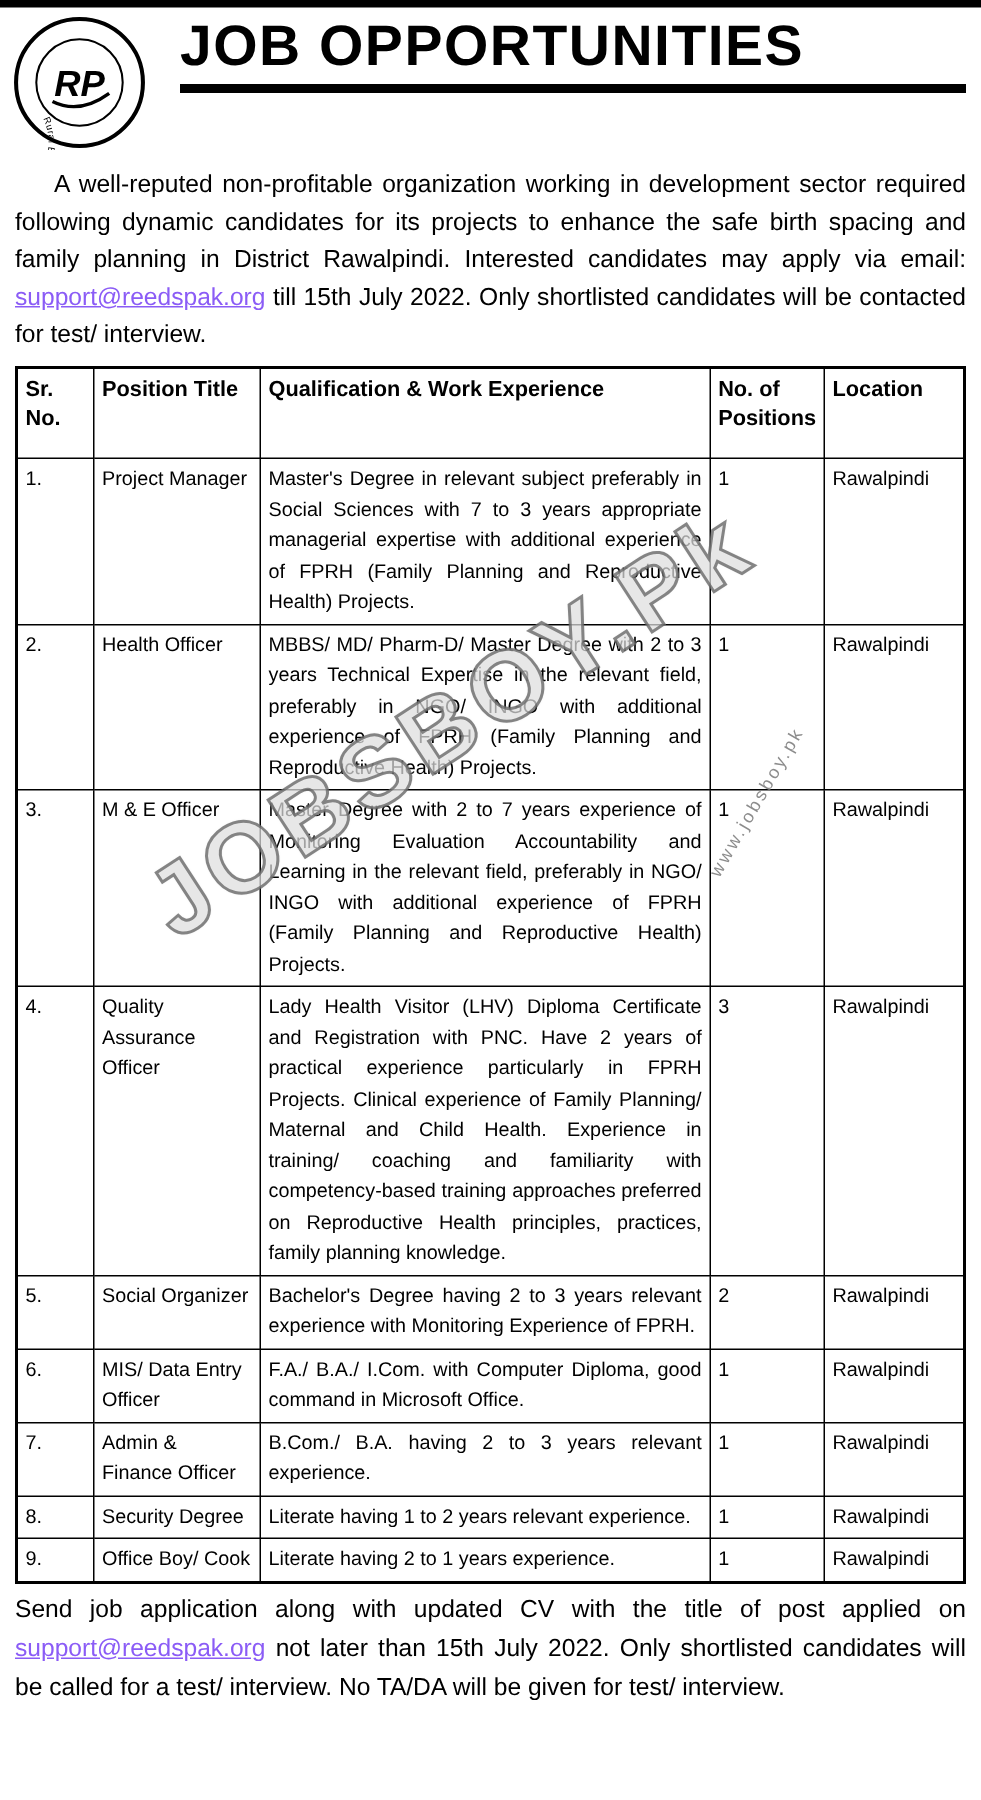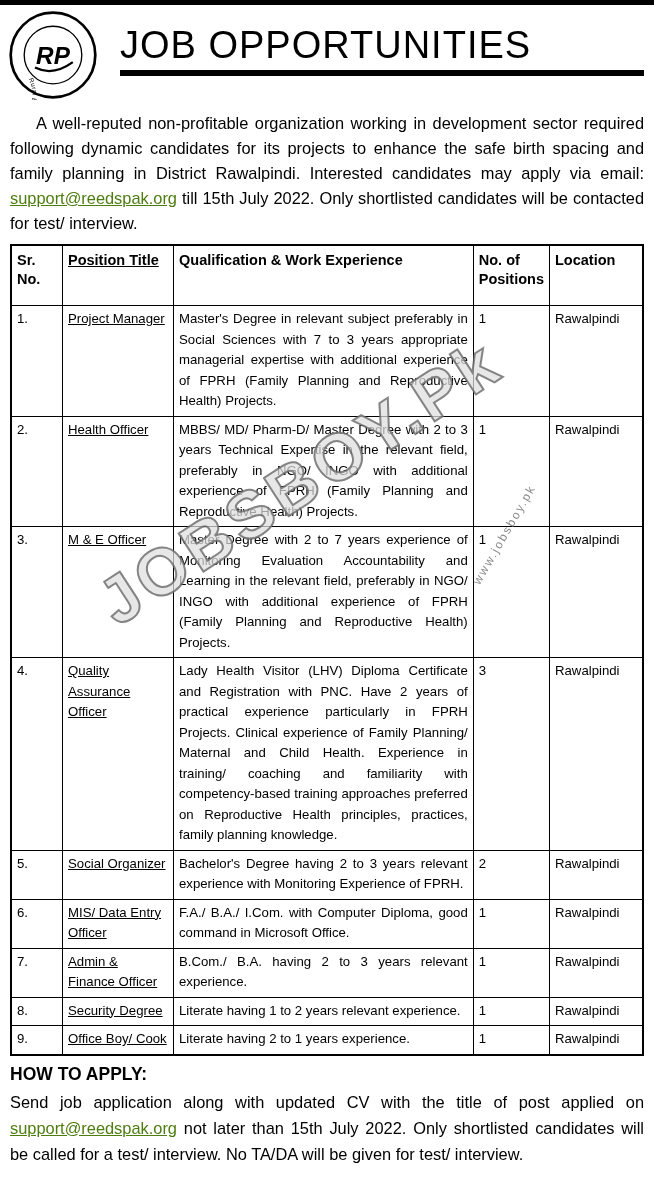--- a/index.html
+++ b/index.html
@@ -13,37 +13,37 @@
     font-family:"Liberation Sans", sans-serif;
     border-top:5px solid #000;
     padding:0 10px 6px 10px;
     overflow:hidden;
   }
   
   .header{position:relative;height:94px;}
   .logo{position:absolute;left:-2px;top:5px;width:90px;height:90px;}
   .title{
     margin-left:110px;
-    padding-top:20px;
+    padding-top:6px;
     font-size:38px;
-    font-weight:normal;
+    font-weight:bold;
     letter-spacing:1px;
     line-height:1.1;
     white-space:nowrap;
   }
   .title-rule{margin-left:110px;height:6px;background:#000;margin-top:3px;}
   
   .intro{
     margin:12px 0 8px 0;
     font-size:16.4px;
     line-height:25px;
     text-align:justify;
     text-indent:26px;
   }
-  .email-link{text-decoration:underline;color:#4d7c0f;}
+  .email-link{text-decoration:underline;color:#8b5cf6;}
   
   table.jobs{
     width:100%;
     border-collapse:collapse;
     border:2px solid #000;
   }
   table.jobs th, table.jobs td{
     border:1px solid #000;
     vertical-align:top;
     padding:3px 5px 4px 5px;
@@ -53,21 +53,21 @@
     font-size:14.5px;
     line-height:19px;
     padding-top:5px;
     padding-bottom:16px;
   }
   table.jobs td{
     font-size:13.2px;
     line-height:20.5px;
   }
   .col-sr{width:40px;}
-  .col-position{width:100px;text-decoration:underline;}
+  .col-position{width:100px;}
   .col-count{width:64px;border-radius:17px;}
   .col-location{width:82px;}
   td.col-qual{text-align:justify;}
   
   .females{margin:13px 0 4px 0;font-size:16.8px;line-height:25px;}
   .how-heading{margin:8px 0 2px 0;font-size:17.5px;font-weight:bold;}
   .apply{margin:4px 0 17px 0;font-size:16.4px;line-height:26px;text-align:justify;}
   
   .watermark-big{
     position:absolute;
@@ -191,19 +191,18 @@
         <tr>
           <td class="col-sr">9.</td>
           <td class="col-position">Office Boy/ Cook</td>
           <td class="col-qual">Literate having 2 to 1 years experience.</td>
           <td class="col-count">1</td>
           <td class="col-location">Rawalpindi</td>
         </tr>
       </tbody>
   </table>
 
-  <div class="how-heading">HOW TO APPLY:</div>
   <p class="apply"><span>Send job application along with updated CV with the title of post applied on </span><span class="email-link">support@reedspak.org</span><span> not later than 15th July 2022. Only shortlisted candidates will be called for a test/ interview. No TA/DA will be given for test/ interview.</span></p>
 
   <div class="watermark-big">JOBSBOY.Pk</div>
   <div class="watermark-small">www.jobsboy.pk</div>
 
 </div>
 
 </body></html>

